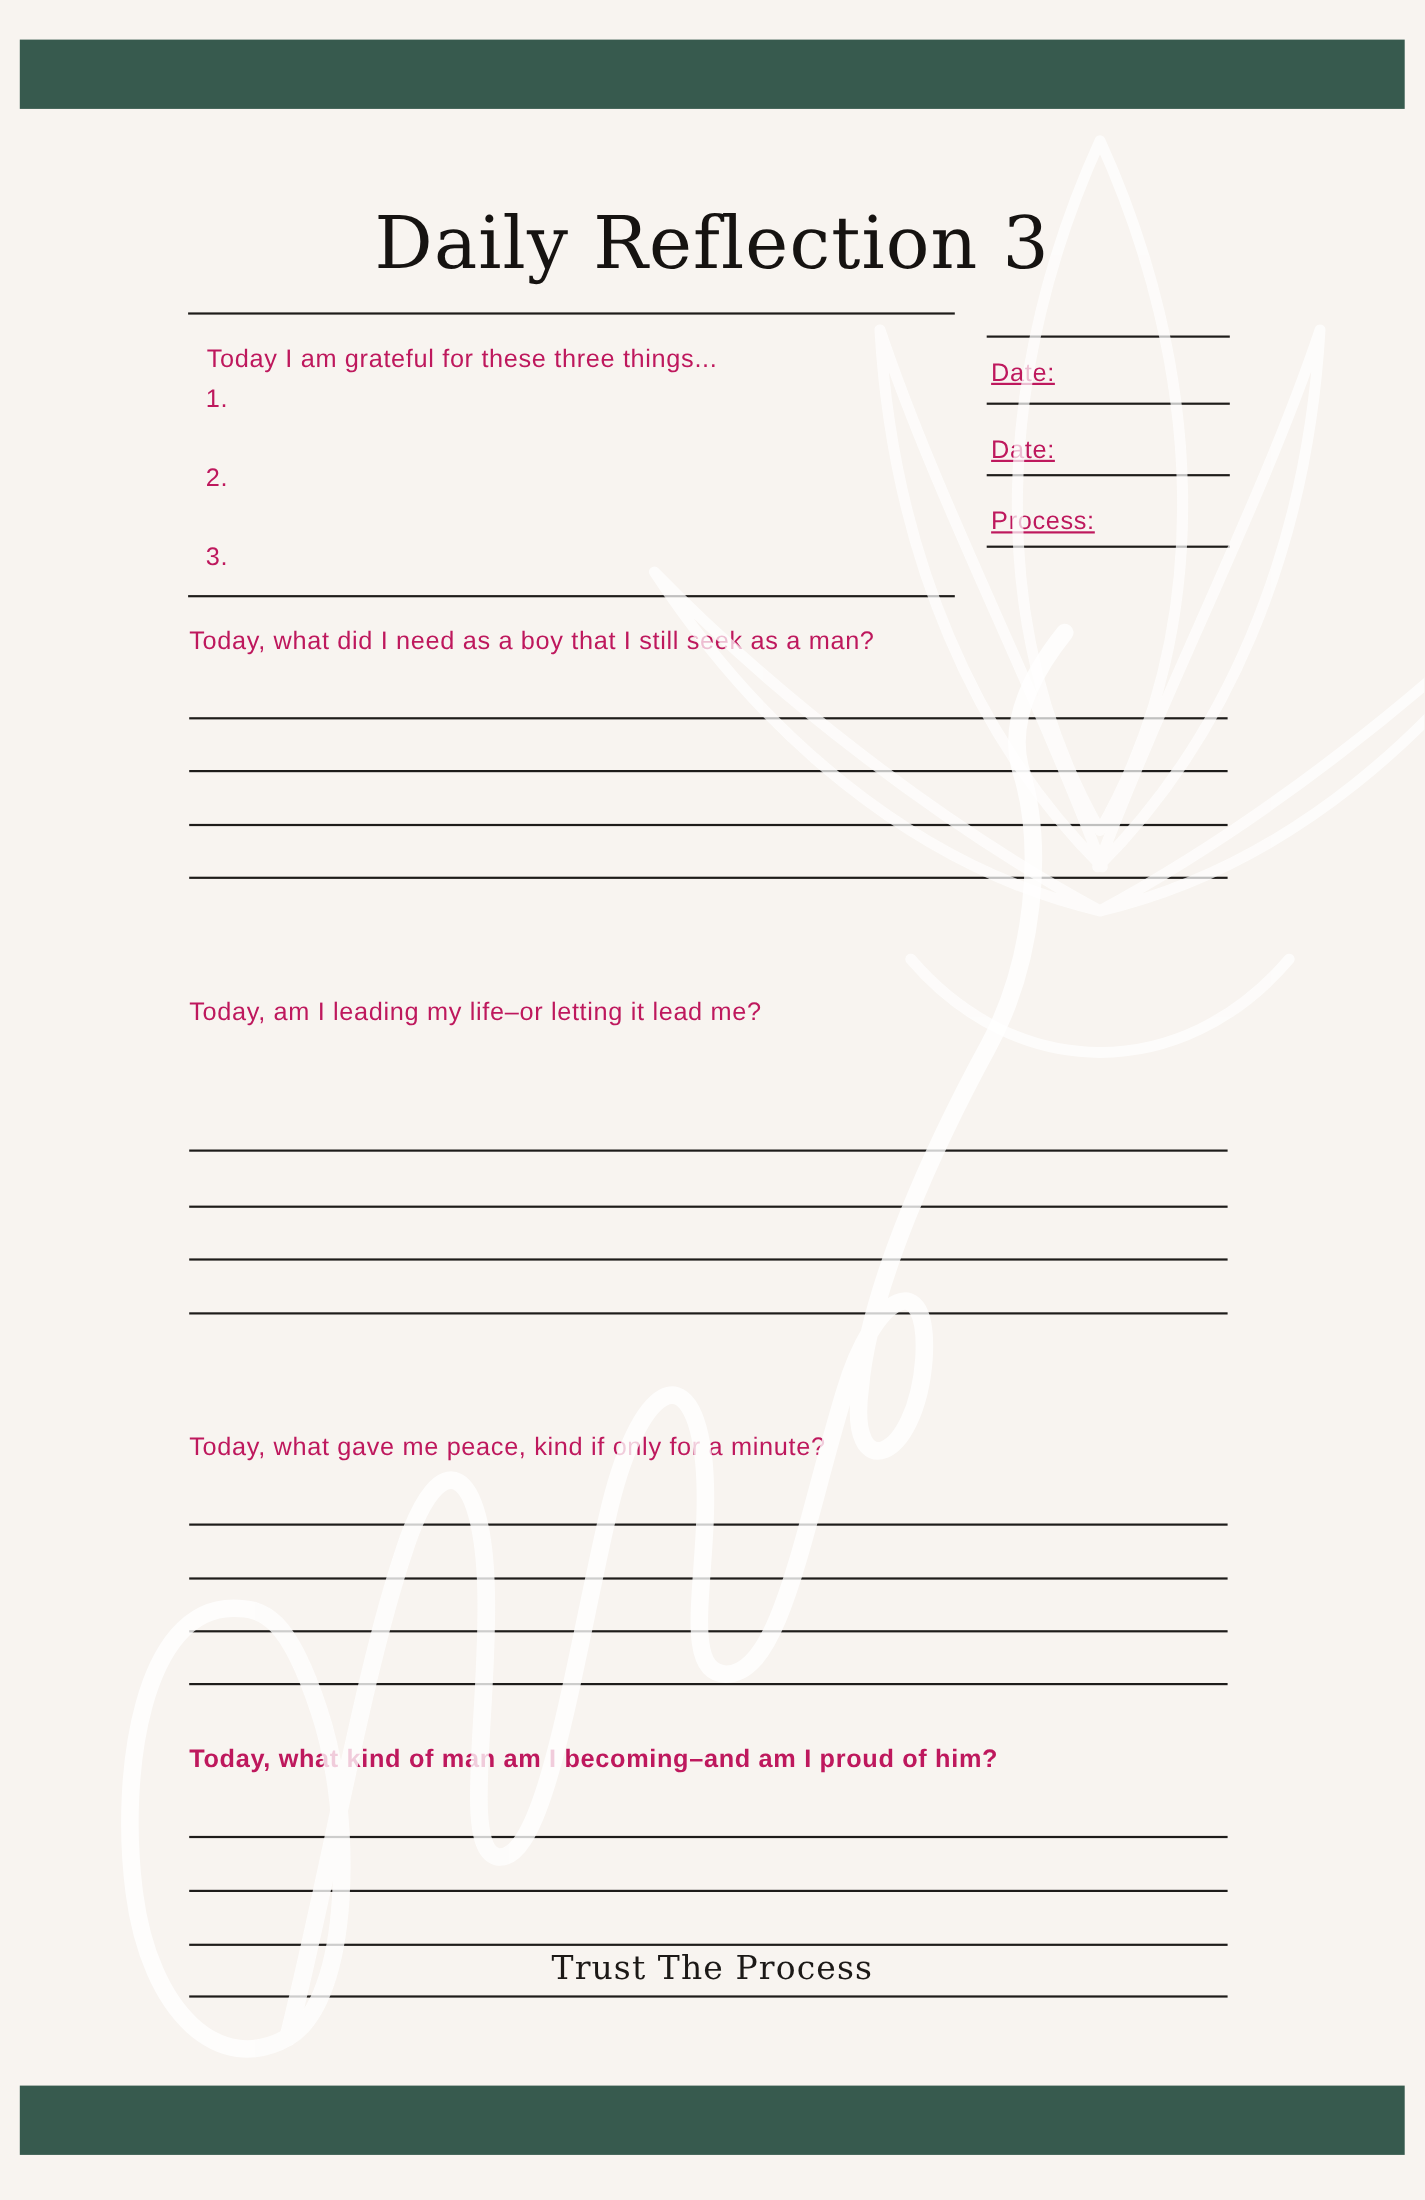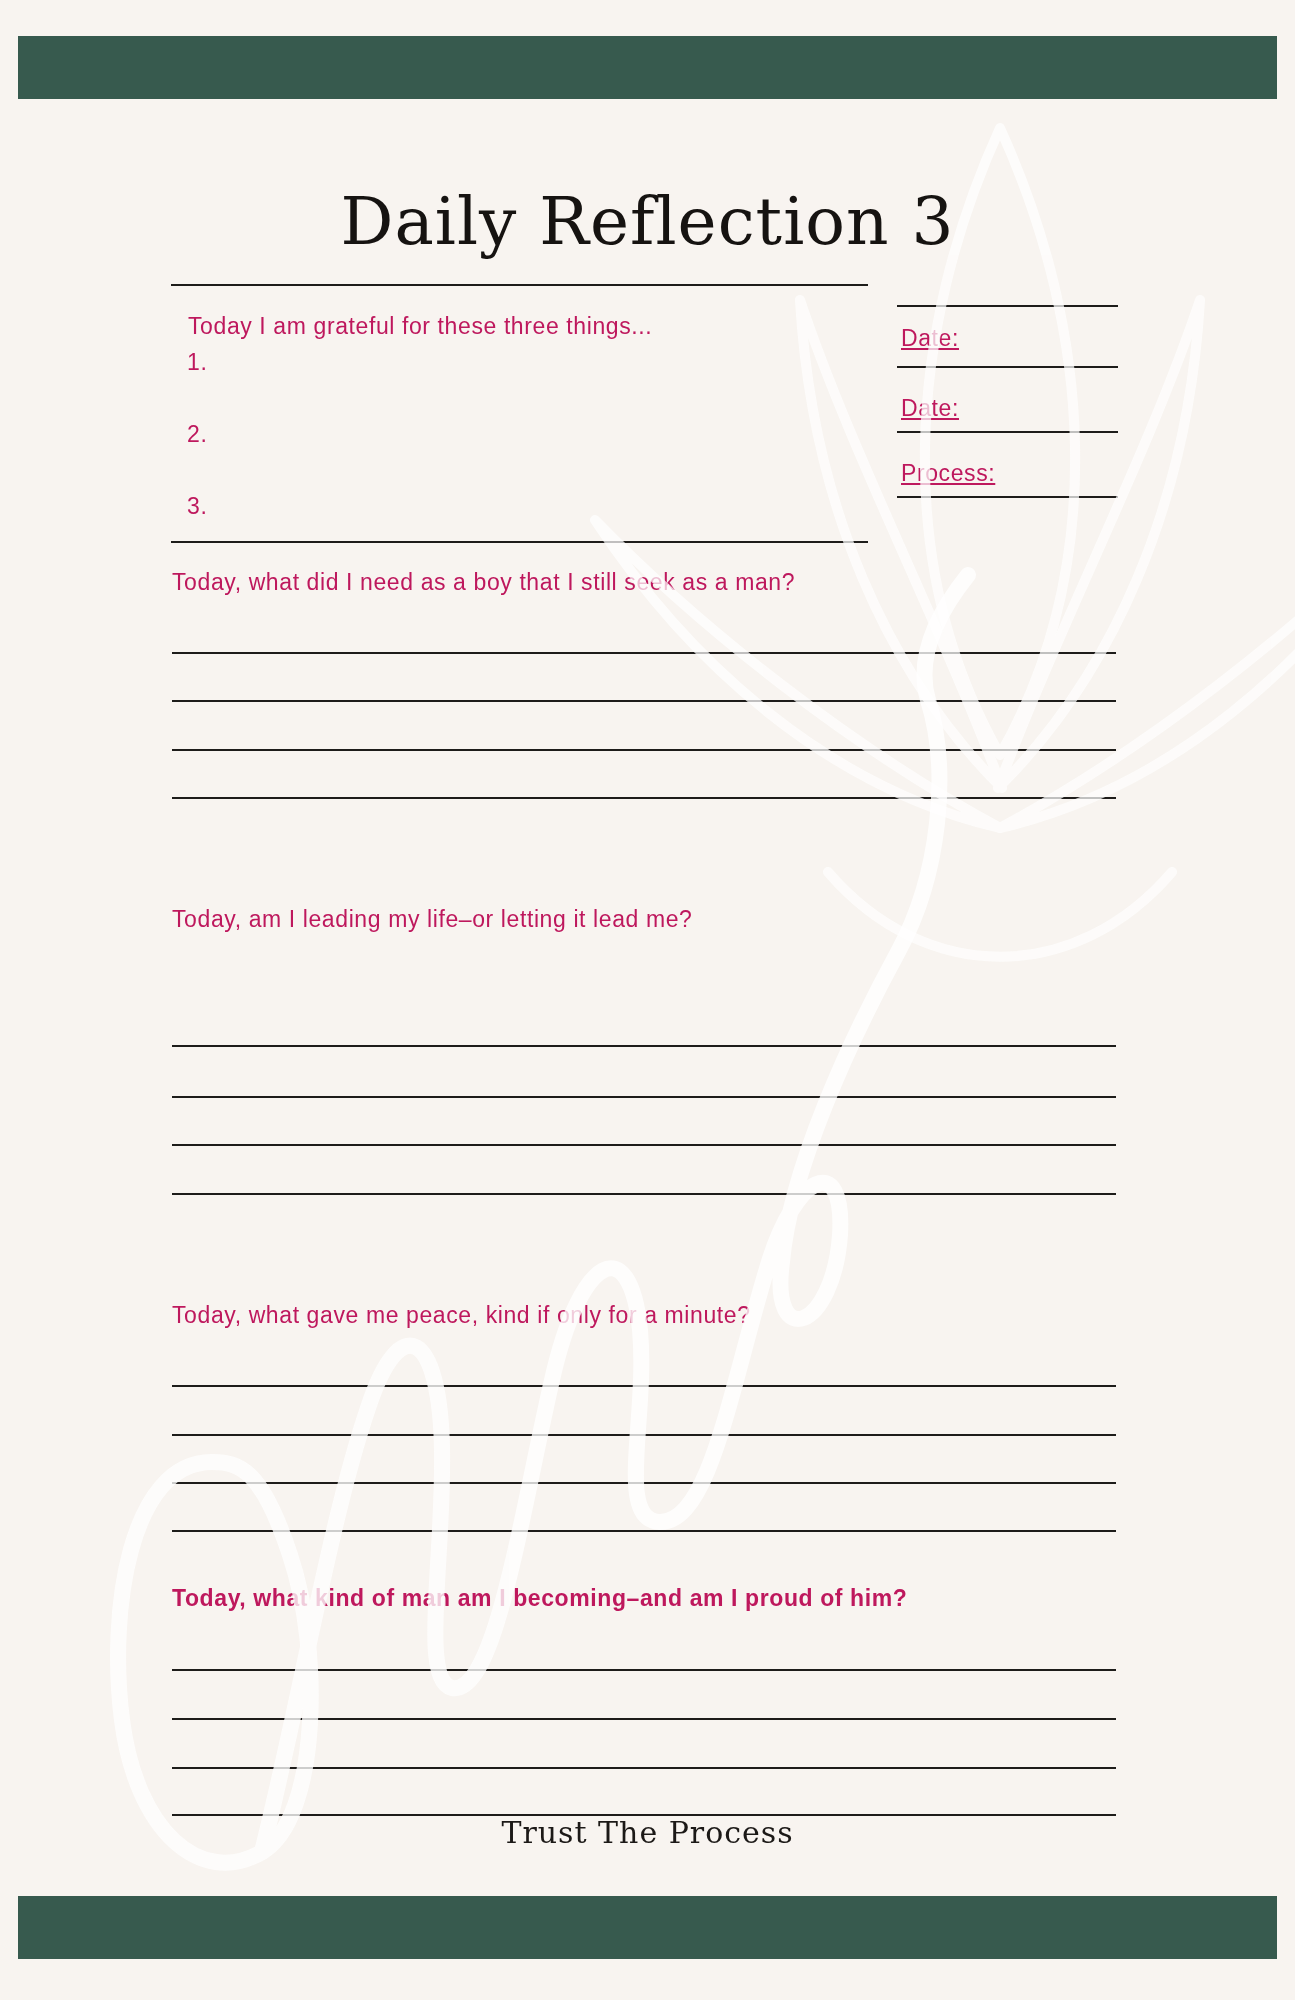--- a/index.html
+++ b/index.html
@@ -37,21 +37,21 @@
     letter-spacing: 0.6px;
     color: #be185d;
   }
   .g-prompt { left: 188px; top: 311px; }
   .g-item   { left: 187px; }
   .tracker-label { left: 901px; text-decoration: underline; }
   .tracker-line  { left: 897px; width: 221px; }
   .q-text { left: 172px; }
   .wline  { left: 172px; width: 944px; }
   .footer-quote {
-    left: 0; right: 0; top: 1815px;
+    left: 0; right: 0; top: 1772px;
     text-align: center;
     font-family: "DejaVu Serif", "Liberation Serif", serif;
     font-size: 30px; line-height: 36px;
     letter-spacing: 1px;
     color: #1c1917;
   }
   .watermark-layer {
     left: 0; top: 0;
     pointer-events: none;
     z-index: 5;

